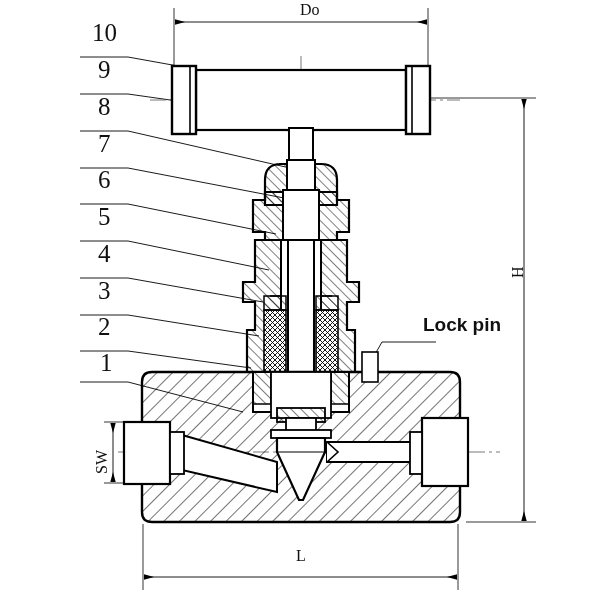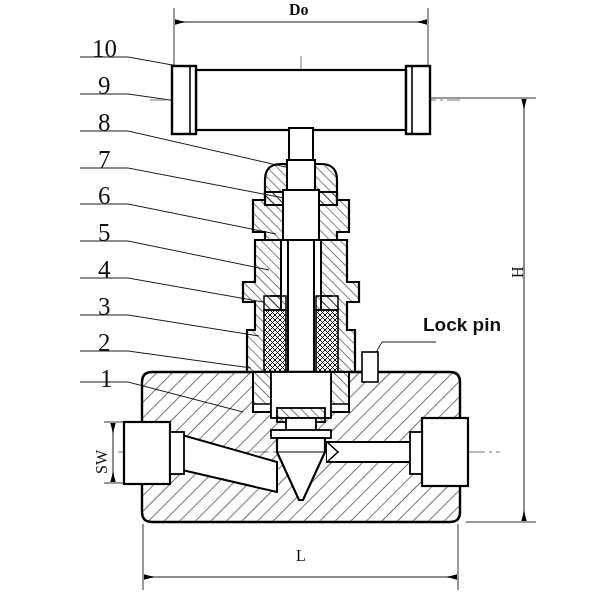--- a/index.html
+++ b/index.html
@@ -1,21 +1,21 @@
 <!DOCTYPE html>
 <html><head>
 <meta charset="utf-8">
 <style>
   html,body{margin:0;padding:0;background:#ffffff;}
   body{width:600px;height:600px;position:relative;overflow:hidden;
        font-family:"Liberation Serif",serif;color:#000;}
   #drawing{position:absolute;left:0;top:0;width:600px;height:600px;}
   .lbl{position:absolute;font-family:"Liberation Serif",serif;color:#111;
        line-height:1;white-space:nowrap;}
-  .num{font-size:25px;margin-top:16px;}
+  .num{font-size:25px;}
   .dim{font-size:16px;}
   .lockpin{font-family:"Liberation Sans",sans-serif;font-weight:bold;font-size:19px;margin-left:40px;}
   .rot{transform:rotate(-90deg);transform-origin:left top;}
 </style>
 </head>
 <body>
 
 <svg id="drawing" viewBox="0 0 600 600">
   <defs>
 
@@ -206,19 +206,19 @@
   <div class="lbl num" style="left:98px;top:57px;">9</div>
   <div class="lbl num" style="left:98px;top:94px;">8</div>
   <div class="lbl num" style="left:98px;top:131px;">7</div>
   <div class="lbl num" style="left:98px;top:167px;">6</div>
   <div class="lbl num" style="left:98px;top:204px;">5</div>
   <div class="lbl num" style="left:98px;top:241px;">4</div>
   <div class="lbl num" style="left:98px;top:278px;">3</div>
   <div class="lbl num" style="left:98px;top:314px;">2</div>
   <div class="lbl num" style="left:100px;top:350px;">1</div>
 
-  <div class="lbl dim" style="left:289px;top:2px;font-weight:bold;">Do</div>
+  <div class="lbl dim" style="left:300px;top:2px;">Do</div>
   <div class="lbl dim rot" style="left:510px;top:278px;">H</div>
   <div class="lbl dim" style="left:296px;top:548px;">L</div>
   <div class="lbl dim rot" style="left:94px;top:474px;">SW</div>
 
   <div class="lbl lockpin" style="left:383px;top:315px;">Lock pin</div>
 </div>
 
 </body></html>

